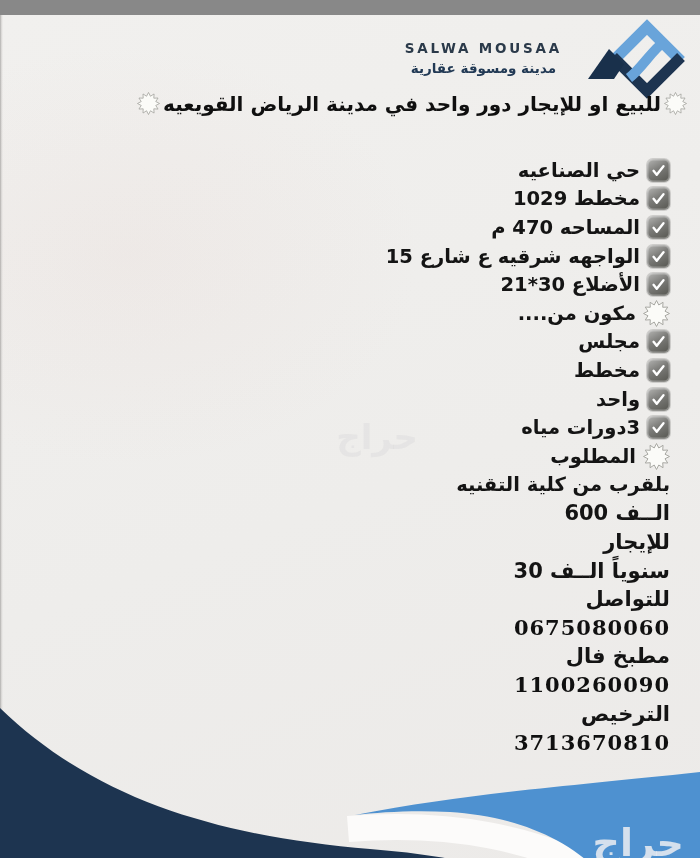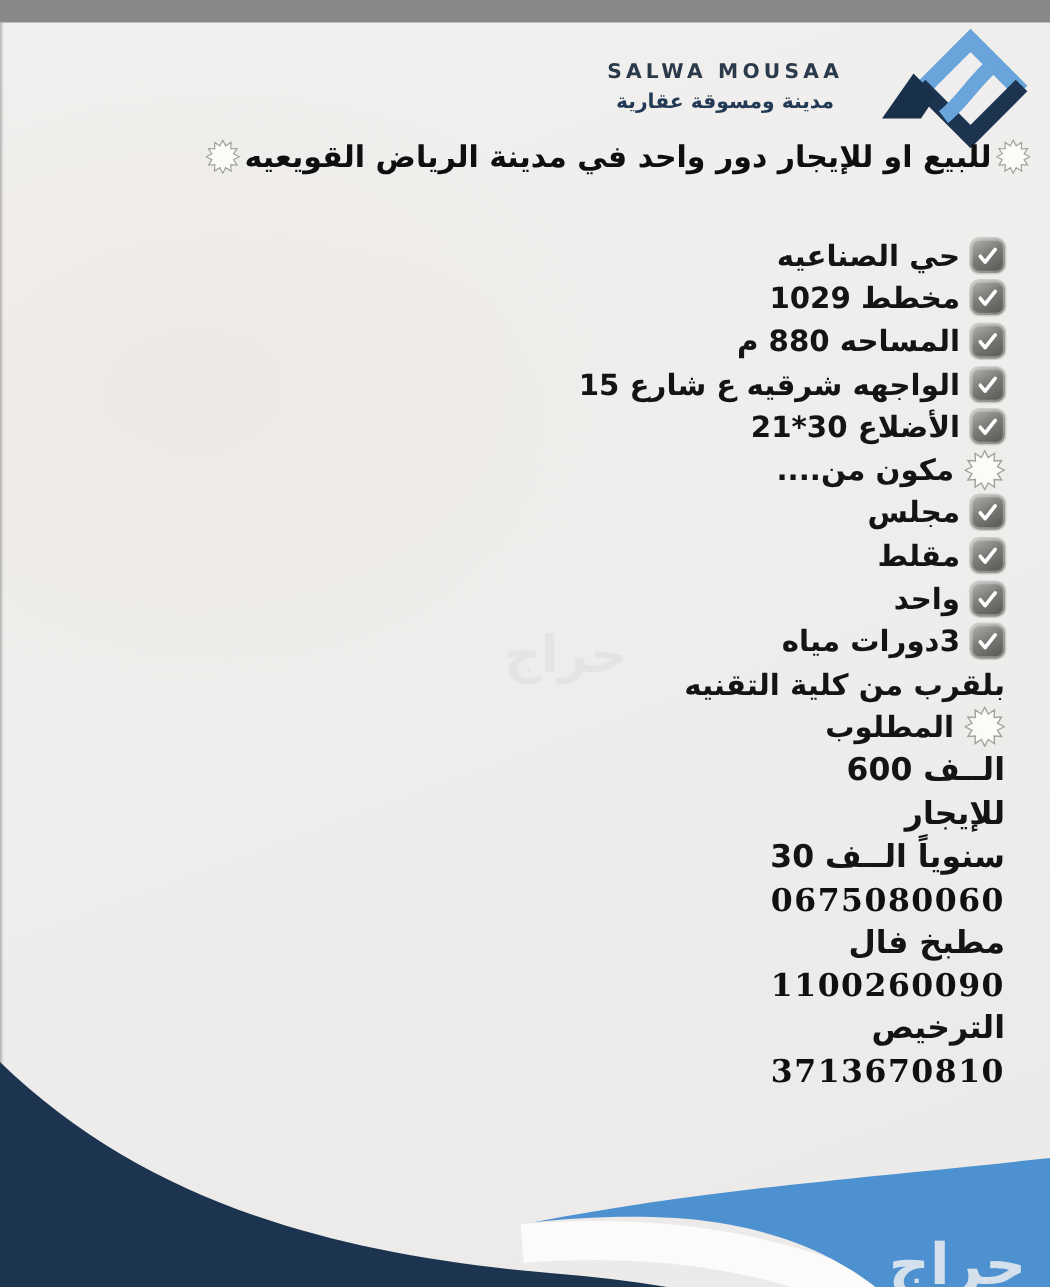--- a/index.html
+++ b/index.html
@@ -11,21 +11,21 @@
   .edge-line{position:absolute;left:0;top:0;width:3px;height:100%;
     background:linear-gradient(90deg,#8f8d8b,#d6d4d2 55%,rgba(214,212,210,0));opacity:.65;}
 
   
   .brand{position:absolute;top:25px;right:138px;text-align:center;color:#24384c;}
   .brand .en{font-weight:700;font-size:13.5px;letter-spacing:2.8px;white-space:nowrap;color:#2b3a4a;}
   .brand .ar{font-weight:700;font-size:13.5px;margin-top:4px;direction:rtl;white-space:nowrap;color:#223a55;}
   .logo-mark{position:absolute;top:3px;right:6px;width:126px;height:82px;}
 
   
-  .headline{position:absolute;top:77px;right:13px;display:flex;direction:rtl;align-items:center;gap:3px;
+  .headline{position:absolute;top:77px;right:13px;display:flex;direction:rtl;align-items:flex-start;gap:3px;
     font-weight:700;font-size:20px;color:#0f0f0f;white-space:nowrap;}
   .headline .ic-burst{width:23px;height:23px;flex:none;}
 
   
   .list{position:absolute;top:141px;right:30px;display:flex;flex-direction:column;align-items:flex-end;}
   .line{display:flex;direction:rtl;align-items:center;gap:7px;height:28.6px;
     font-weight:700;font-size:19.5px;color:#141414;white-space:nowrap;}
   .list .line:nth-child(n+13){font-size:21px;}
   .line.serif{font-family:"DejaVu Serif",serif;font-size:23.5px;letter-spacing:1px;color:#101010;}
   .txt{white-space:nowrap;}
@@ -98,21 +98,21 @@
 
       <span class="txt">مخطط 1029</span>
     </div>
       <div class="line">
       <span class="ic-check">
         <svg viewBox="0 0 24 24">
             <path d="M5 12.5 L9.5 18 L19 6" fill="none" stroke="#ffffff" stroke-width="3.4" stroke-linecap="round" stroke-linejoin="round"></path>
           </svg>
       </span>
 
-      <span class="txt">المساحه 880 م</span>
+      <span class="txt">المساحه 470 م</span>
     </div>
       <div class="line">
       <span class="ic-check">
         <svg viewBox="0 0 24 24">
             <path d="M5 12.5 L9.5 18 L19 6" fill="none" stroke="#ffffff" stroke-width="3.4" stroke-linecap="round" stroke-linejoin="round"></path>
           </svg>
       </span>
 
       <span class="txt">الواجهه شرقيه ع شارع 15</span>
     </div>
@@ -143,64 +143,68 @@
 
       <span class="txt">مجلس</span>
     </div>
       <div class="line">
       <span class="ic-check">
         <svg viewBox="0 0 24 24">
             <path d="M5 12.5 L9.5 18 L19 6" fill="none" stroke="#ffffff" stroke-width="3.4" stroke-linecap="round" stroke-linejoin="round"></path>
           </svg>
       </span>
 
-      <span class="txt">مقلط</span>
+      <span class="txt">مخطط</span>
     </div>
       <div class="line">
       <span class="ic-check">
         <svg viewBox="0 0 24 24">
             <path d="M5 12.5 L9.5 18 L19 6" fill="none" stroke="#ffffff" stroke-width="3.4" stroke-linecap="round" stroke-linejoin="round"></path>
           </svg>
       </span>
 
       <span class="txt">واحد</span>
     </div>
       <div class="line">
       <span class="ic-check">
         <svg viewBox="0 0 24 24">
             <path d="M5 12.5 L9.5 18 L19 6" fill="none" stroke="#ffffff" stroke-width="3.4" stroke-linecap="round" stroke-linejoin="round"></path>
           </svg>
       </span>
 
       <span class="txt">3دورات مياه</span>
-    </div>
-      <div class="line">
-
-      <span class="txt">بلقرب من كلية التقنيه</span>
     </div>
       <div class="line">
 
       <span class="ic-burst">
         <svg viewBox="0 0 26 26">
             <polygon points="25.5,13 21.2,15.2 23.8,19.3 19,19 19.3,23.8 15.2,21.2 13,25.5 10.8,21.2 6.8,23.8 7,19 2.2,19.3 4.8,15.2 0.5,13 4.8,10.8 2.2,6.8 7,7 6.8,2.2 10.8,4.8 13,0.5 15.2,4.8 19.3,2.2 19,7 23.8,6.8 21.2,10.8" fill="#fbfbf8" stroke="#a3a39e" stroke-width="0.9"></polygon>
           </svg>
       </span>
       <span class="txt">المطلوب</span>
     </div>
       <div class="line">
 
+      <span class="txt">بلقرب من كلية التقنيه</span>
+    </div>
+      <div class="line">
+
       <span class="txt" dir="ltr">600 الــف</span>
     </div>
       <div class="line">
 
       <span class="txt">للإيجار</span>
     </div>
       <div class="line">
 
       <span class="txt" dir="ltr">30 الــف‎ سنوياً</span>
+    </div>
+      <div class="line">
+
+      <span class="txt">للتواصل</span>
     </div>
       <div class="line serif">
 
       <span class="txt">0675080060</span>
     </div>
       <div class="line">
 
       <span class="txt">مطبخ فال</span>
     </div>
       <div class="line serif">

